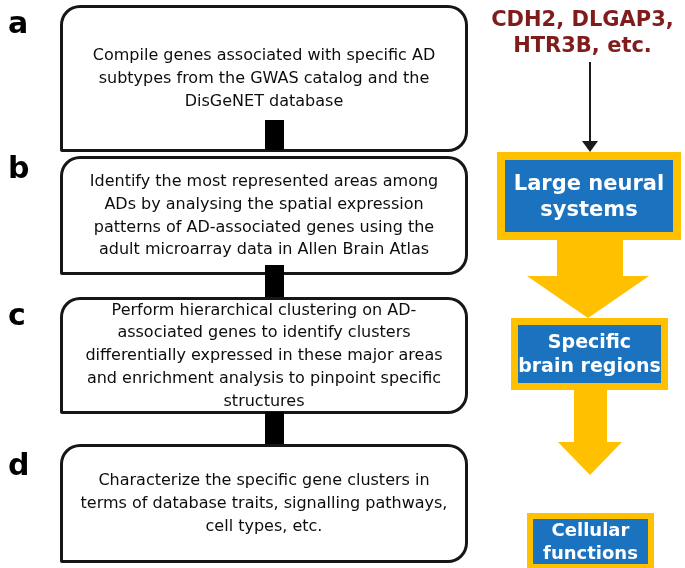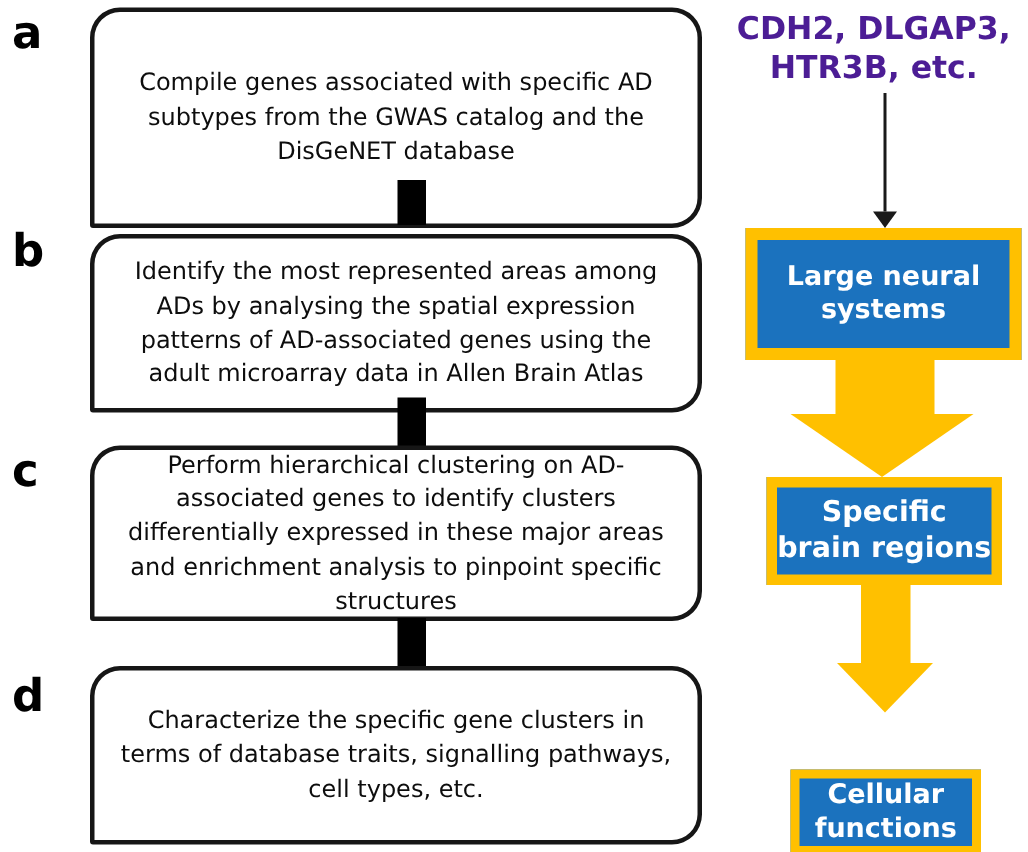--- a/index.html
+++ b/index.html
@@ -22,39 +22,39 @@
   .steptext{
     white-space:pre-line;text-align:center;
     font-size:16px;line-height:1.42;color:#0d0d0d;padding:0 6px;
   }
   
   .conn{position:absolute;left:265px;width:19px;background:#000;}
   
   .gene{
     position:absolute;left:480px;top:6px;width:205px;
     text-align:center;font-weight:bold;font-size:21px;line-height:1.25;
-    color:#4c1d95;white-space:pre-line;
+    color:#7f1d1d;white-space:pre-line;
   }
   .tline{position:absolute;left:589px;top:62px;width:2px;height:79px;background:#1a1a1a;}
   .thead{
     position:absolute;left:582px;top:141px;width:0;height:0;
     border-left:8px solid transparent;border-right:8px solid transparent;
     border-top:11px solid #1a1a1a;
   }
   .bluebox{
     position:absolute;box-sizing:border-box;background:#1B72BE;
     border-style:solid;border-color:#FFC000;
     display:flex;align-items:center;justify-content:center;
   }
   .blueboxtext{
     color:#ffffff;font-weight:bold;text-align:center;
     white-space:pre-line;line-height:1.25;
   }
   .box-large{left:497px;top:152px;width:184px;height:88px;border-width:8px;}
-  .box-large .blueboxtext{font-size:18px;}
+  .box-large .blueboxtext{font-size:21px;}
   .box-specific{left:511px;top:318px;width:157px;height:72px;border-width:7px;}
   .box-specific .blueboxtext{font-size:19px;}
   .box-cellular{left:527px;top:477px;width:127px;height:57px;border-width:6px;margin-top:36px;}
   .box-cellular .blueboxtext{font-size:18px;}
   
   .shaft{position:absolute;background:#FFC000;}
   .ahead{position:absolute;width:0;height:0;border-style:solid;border-color:#FFC000 transparent transparent transparent;}
   .shaft1{left:557px;top:238px;width:66px;height:38px;}
   .head1{left:527px;top:276px;border-left:61px solid transparent;border-right:61px solid transparent;border-top:42px solid #FFC000;}
   .shaft2{left:574px;top:388px;width:33px;height:54px;}

